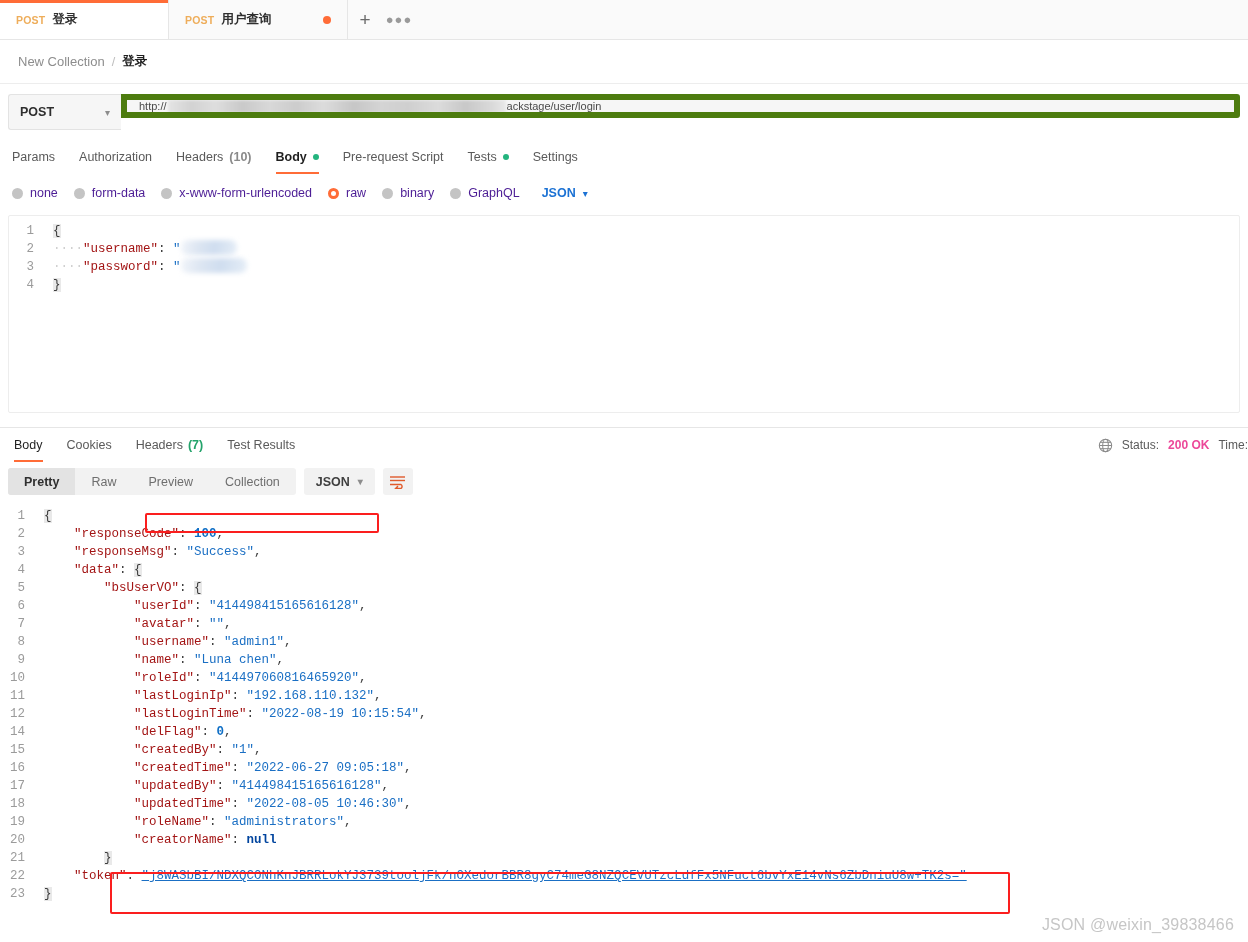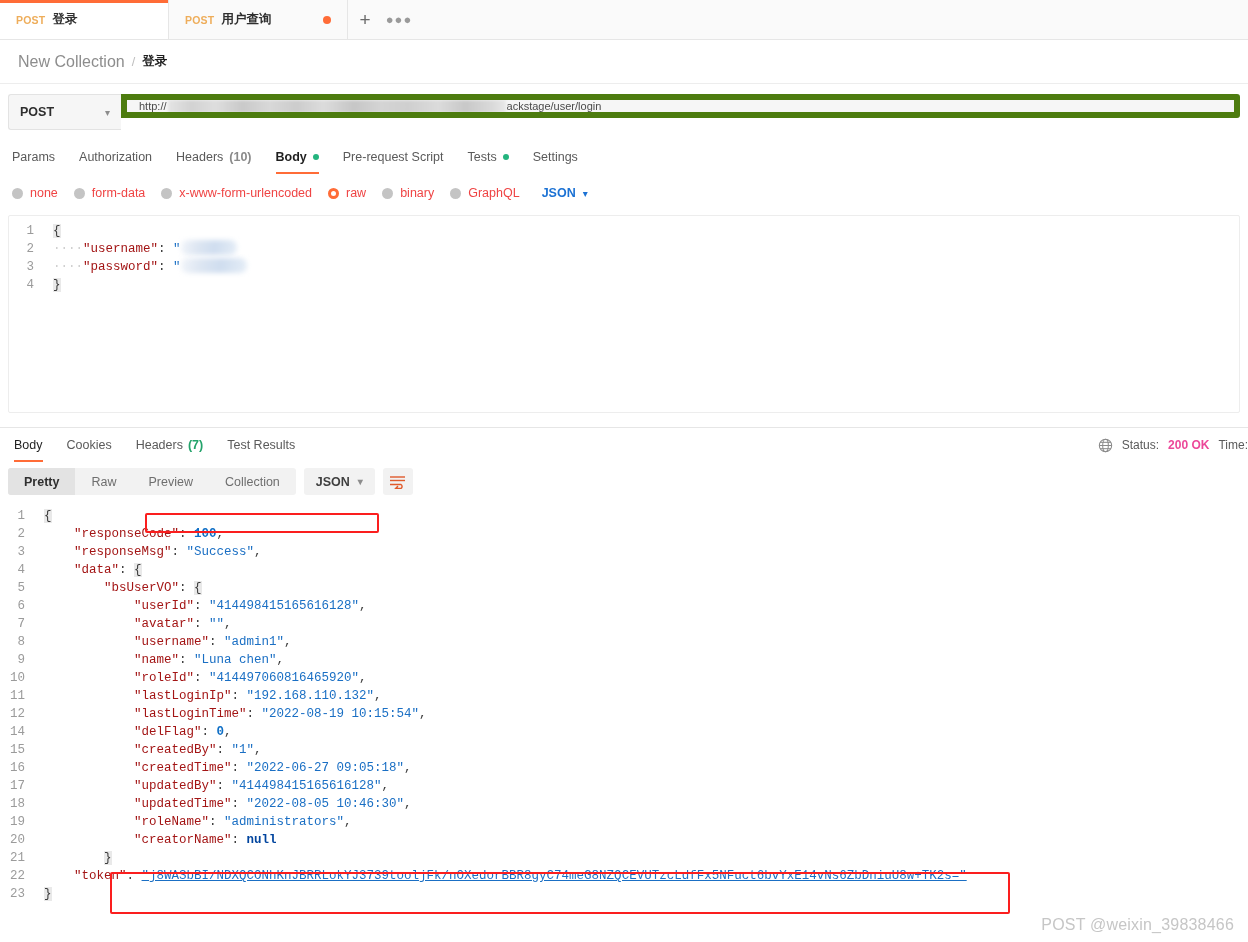--- a/index.html
+++ b/index.html
@@ -41,21 +41,21 @@
     color: #9a9a9a; font-size: 13px; letter-spacing: 1px; cursor: pointer;
   }
   .tabbar-rest { flex: 1; background: #fafafa; }
 
   
   .breadcrumb {
     height: 44px; display: flex; align-items: center;
     padding: 0 18px; gap: 7px; background: #fff;
     border-bottom: 1px solid #ededed;
   }
-  .bc-collection { color: #8d8d8d; font-size: 16px; }
+  .bc-collection { color: #8d8d8d; font-size: 13px; }
   .bc-slash { color: #bdbdbd; font-size: 12.5px; }
   .bc-current { color: #1f1f1f; font-size: 12.5px; font-weight: bold; }
 
   
   .urlrow { padding: 10px 8px 6px 8px; display: flex; }
   .method-select {
     width: 113px; height: 36px; background: #f6f6f6;
     border: 1px solid #e3e3e3; border-right: none;
     border-radius: 3px 0 0 3px; display: flex; align-items: center;
     justify-content: space-between; padding: 0 11px; cursor: pointer;
@@ -95,21 +95,21 @@
   .greendot { width: 6px; height: 6px; border-radius: 50%; background: #24b47e; }
   .cnt { color: #8a8a8a; font-weight: bold; }
 
   
   .bodytypes {
     display: flex; align-items: center; padding: 8px 8px 0 12px; gap: 0;
     height: 32px;
   }
   .radio-opt {
     display: flex; align-items: center; gap: 7px; margin-right: 16px;
-    font-size: 12.5px; color: #ef4444; cursor: pointer;
+    font-size: 12.5px; color: #4c1d95; cursor: pointer;
   }
   .radio {
     width: 11px; height: 11px; border-radius: 50%; background: #c4c4c4;
     position: relative; flex: none;
   }
   .radio.sel { background: #fff; border: 3px solid #ff6c37; width: 11px; height: 11px; }
   .json-select {
     display: flex; align-items: center; gap: 7px; margin-left: 6px;
     font-size: 12.5px; color: #1c72d4; font-weight: bold; cursor: pointer;
   }
@@ -463,13 +463,13 @@
       </div>
       <div class="cline">
         <span class="gutter-line">23</span>
         <span class="ctext"><span class="ws"></span><span class="brace">}</span></span>
       </div>
     </div>
   <div class="hl-box" style="left:145px; top:12px; width:234px; height:20px;"></div>
   <div class="hl-box" style="left:110px; top:371px; width:900px; height:42px;"></div>
 </div>
 
-<div class="watermark">POST @weixin_39838466</div>
+<div class="watermark">JSON @weixin_39838466</div>
 
 </body></html>

